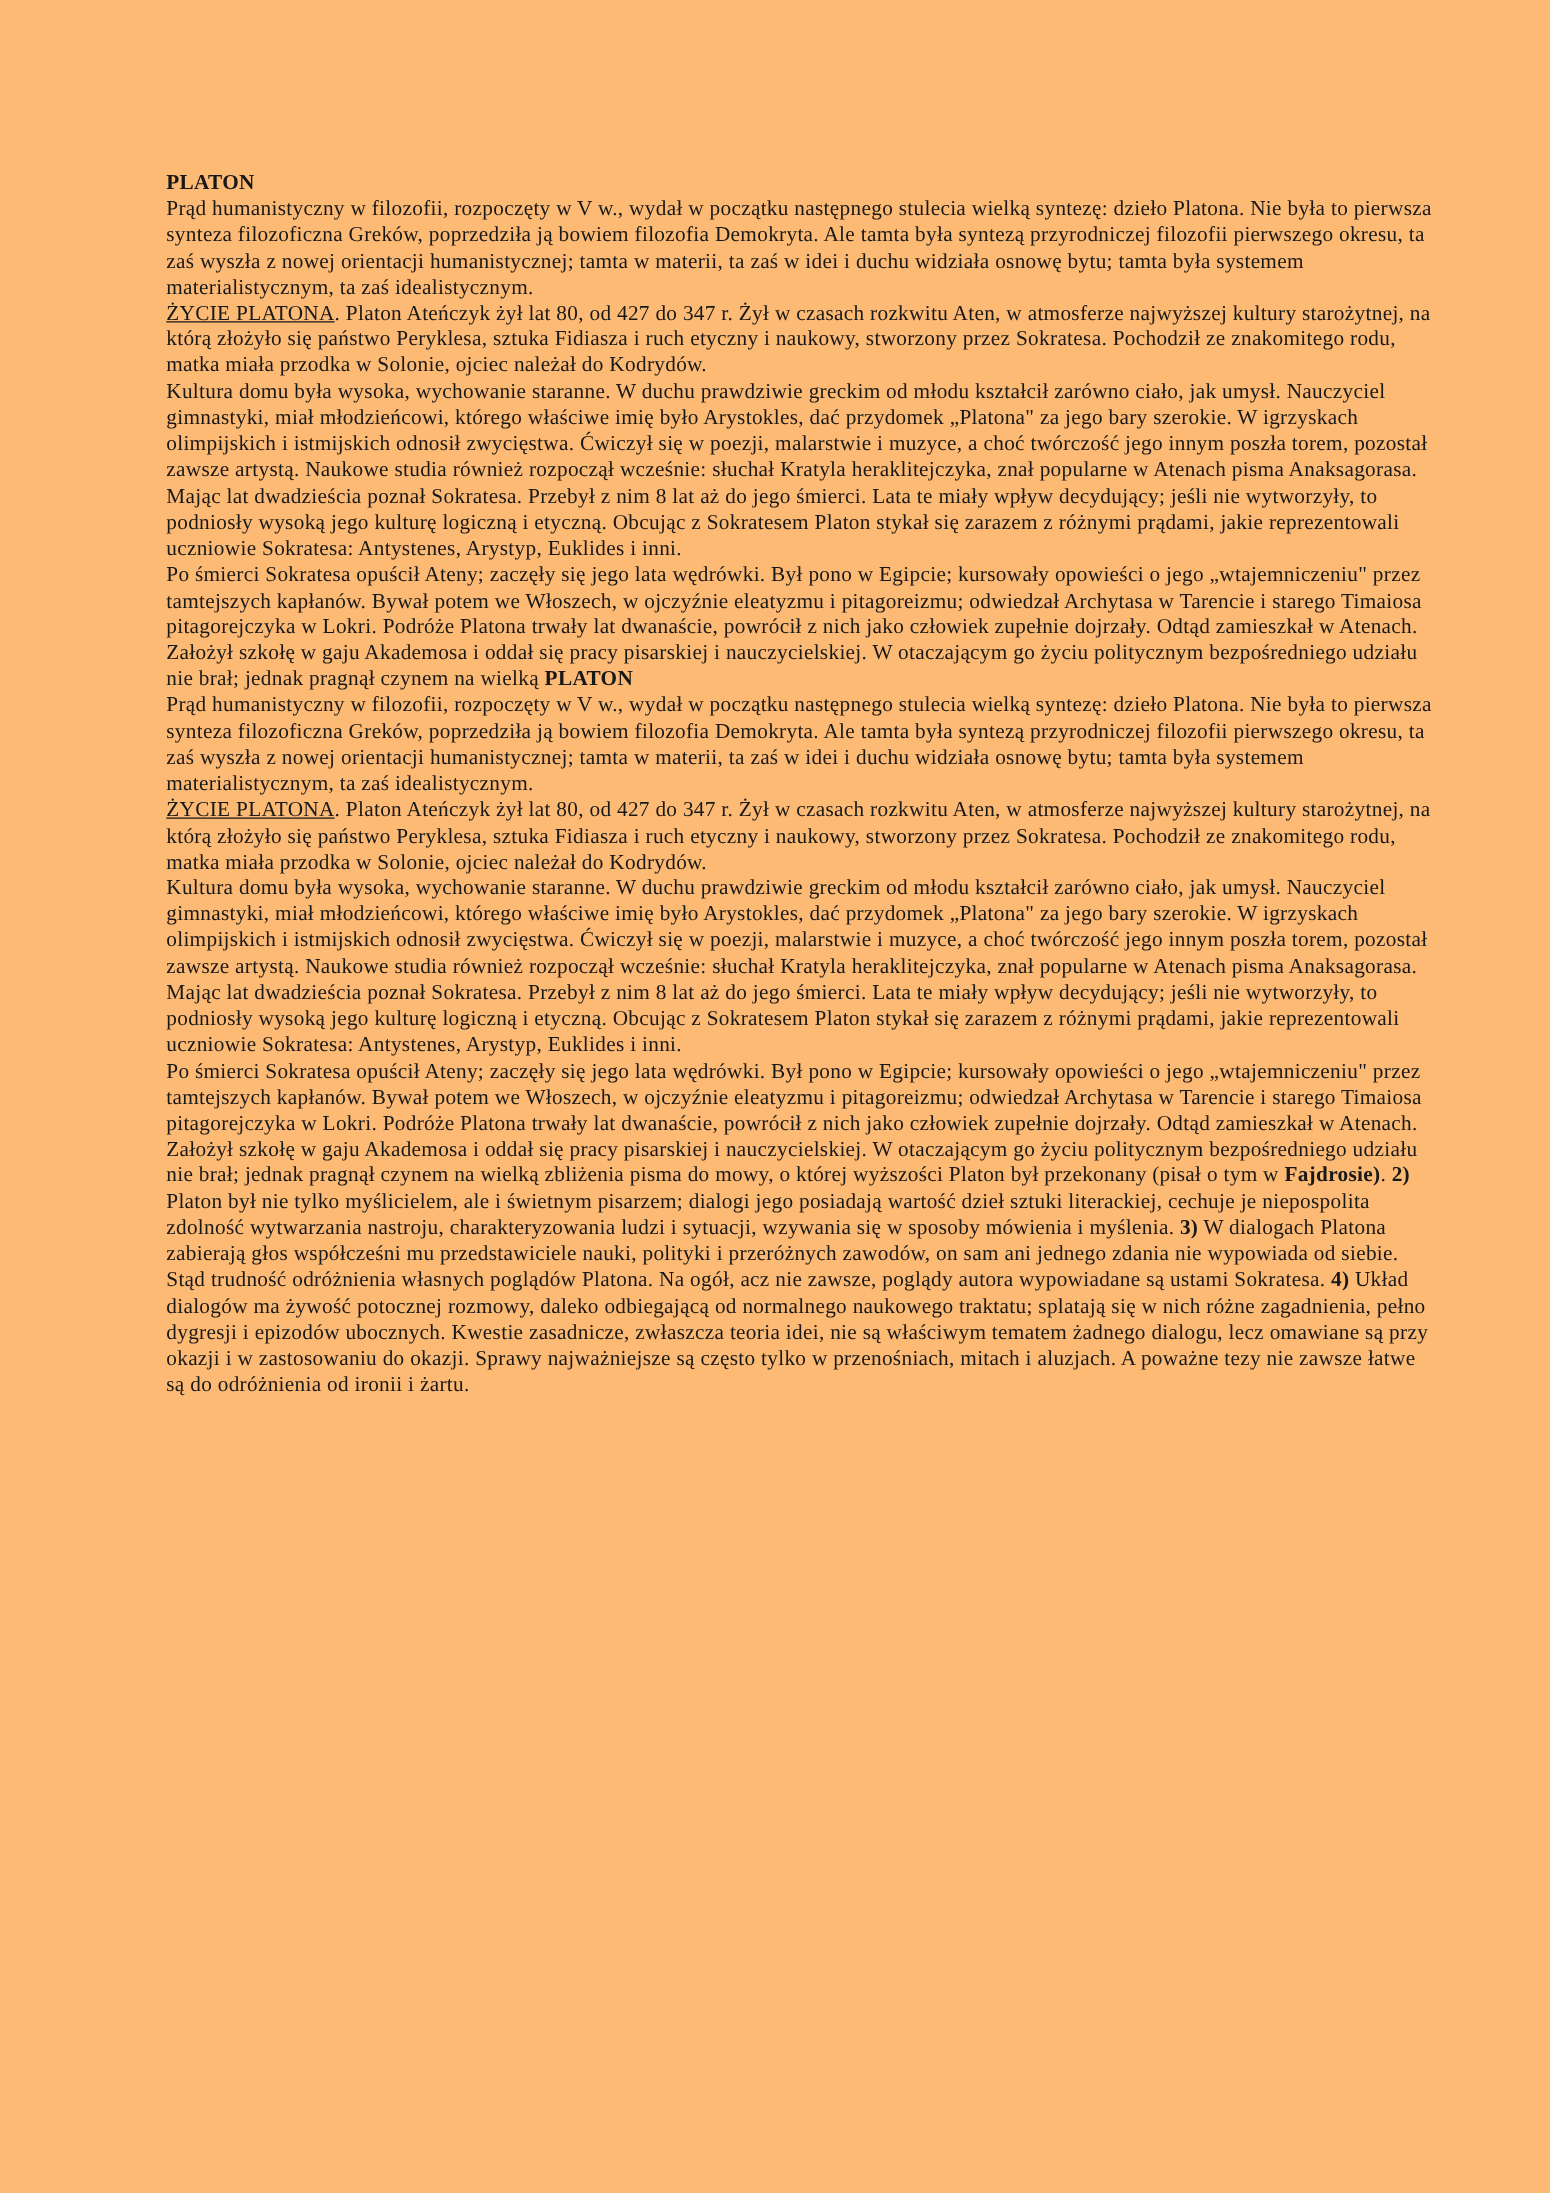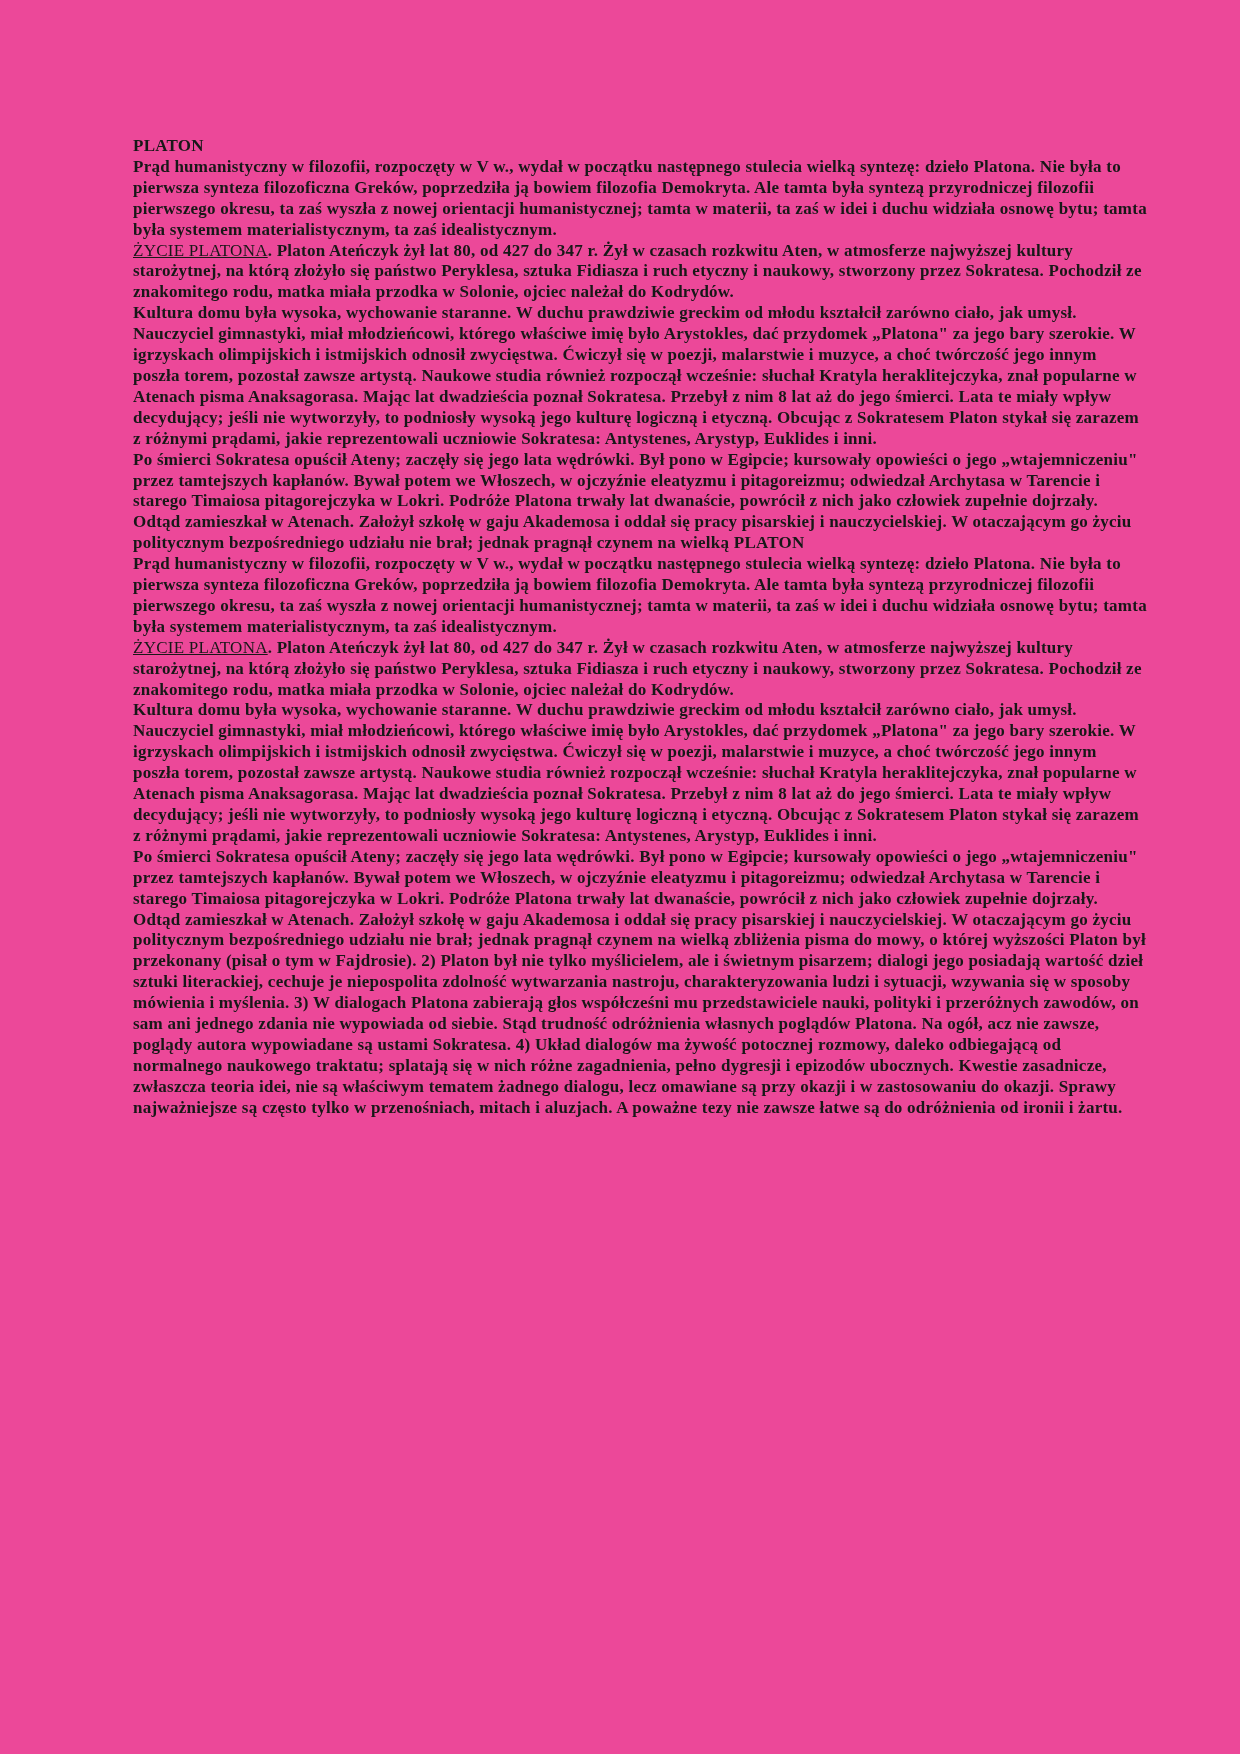--- a/index.html
+++ b/index.html
@@ -4,40 +4,40 @@
 <style>
   html, body {
     margin: 0;
     padding: 0;
     background: #ffffff;
   }
   .page {
     position: relative;
     width: 1240px;
     height: 1754px;
-    background: #ec4899;
+    background: #fdba74;
     overflow: hidden;
   }
   .text-block {
     position: absolute;
     left: 133px;
     top: 136px;
     width: 1014px;
     font-family: "Liberation Serif", "DejaVu Serif", serif;
     font-size: 17px;
     line-height: 20.9px;
     letter-spacing: 0.25px;
     color: #181818;
     text-align: left;
   }
   .para {
     margin: 0;
     padding: 0;
   }
-  .run-normal { font-weight: 700; font-style: normal; }
+  .run-normal { font-weight: 400; font-style: normal; }
   .run-bold { font-weight: 700; }
   .run-underline { text-decoration: underline; margin-top: 32px; }
   .run-bold-italic { font-weight: 700; }
 </style>
 </head>
 <body>
 
 <div class="page">
   <div class="text-block">
       <p class="para"><span class="run run-bold">PLATON</span></p>

